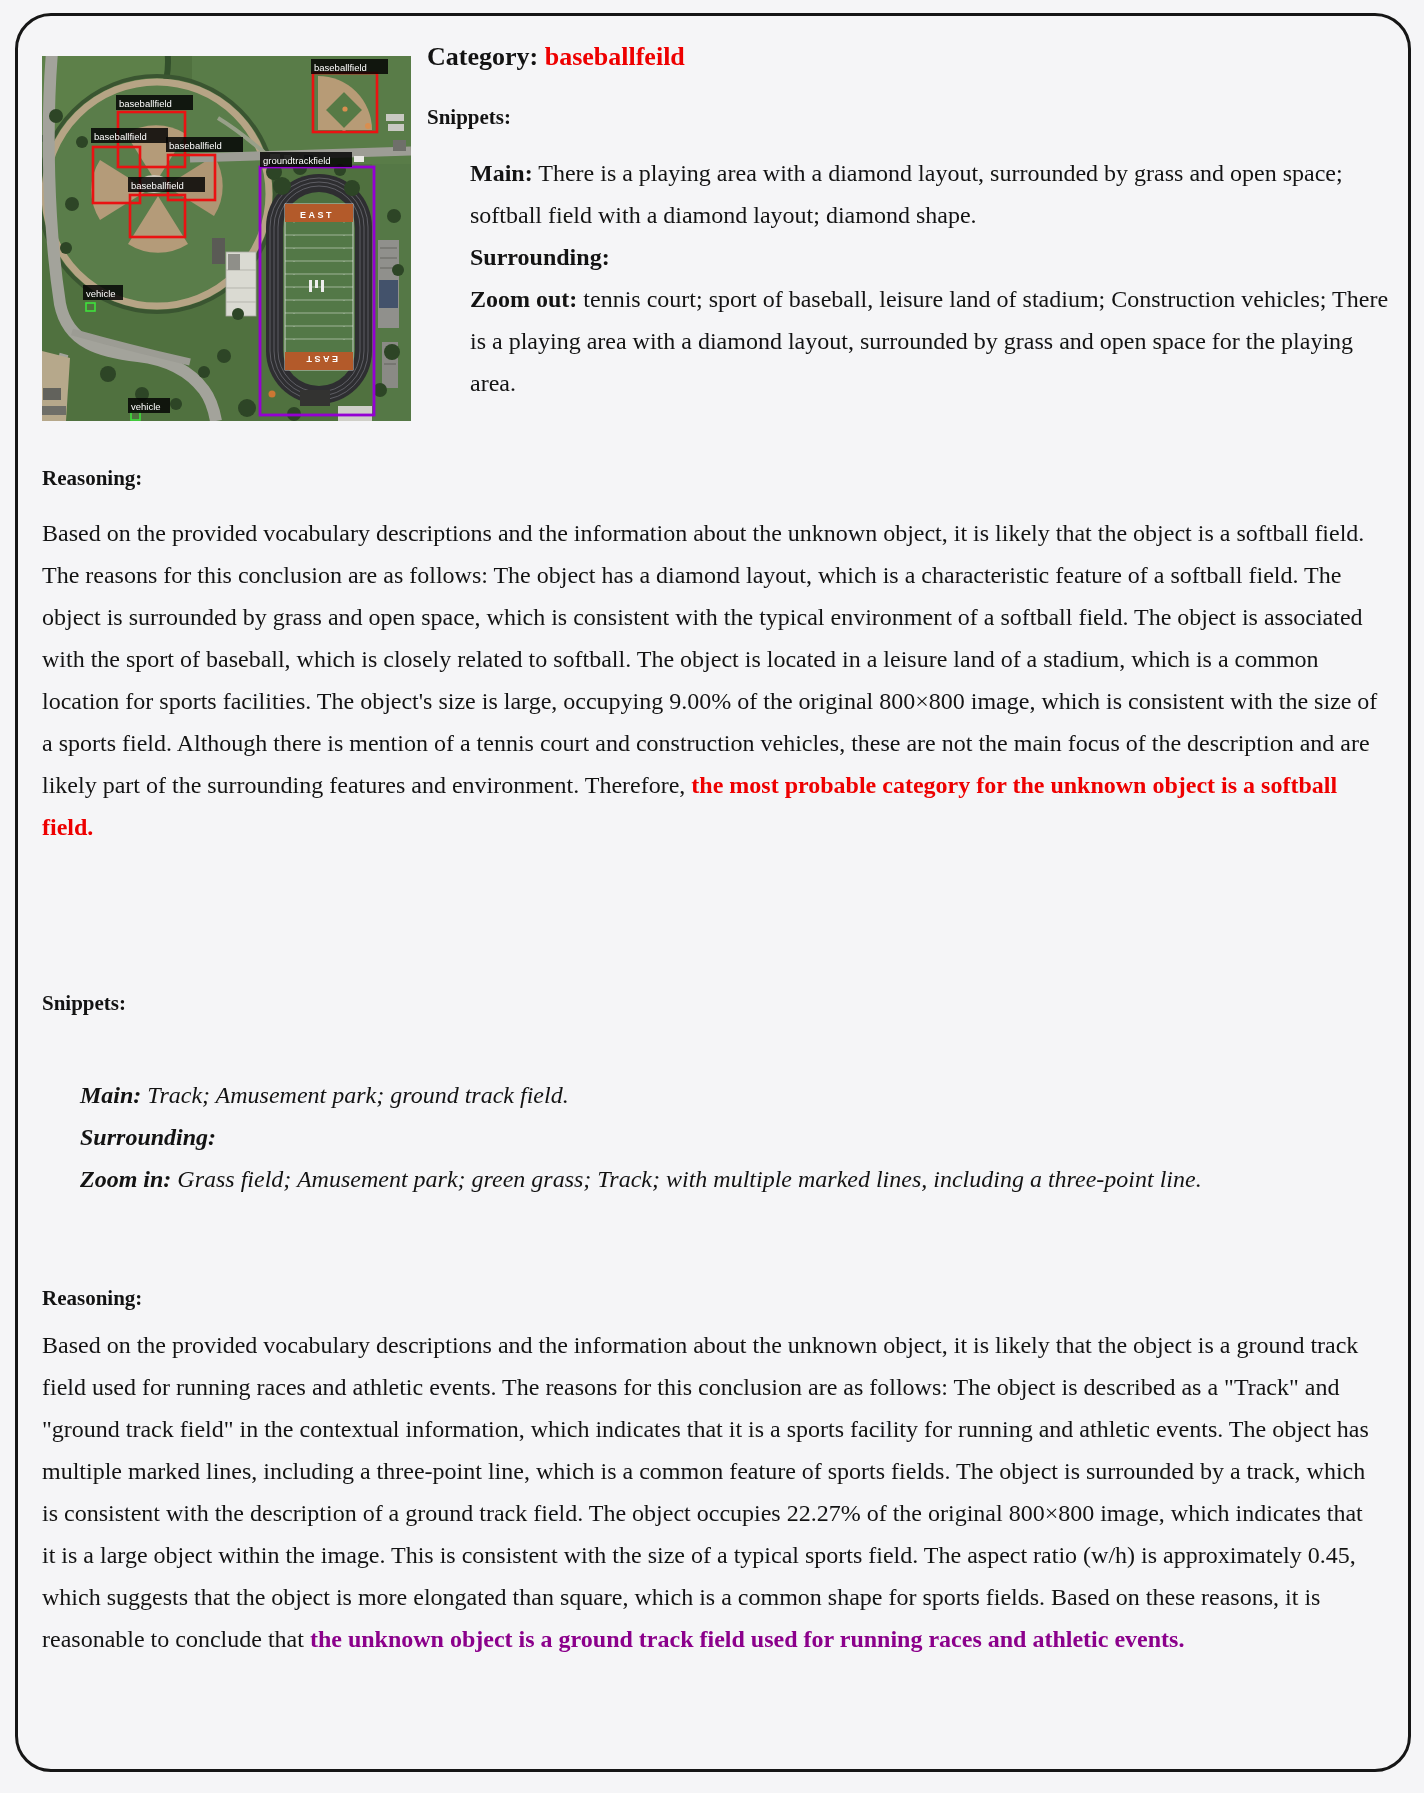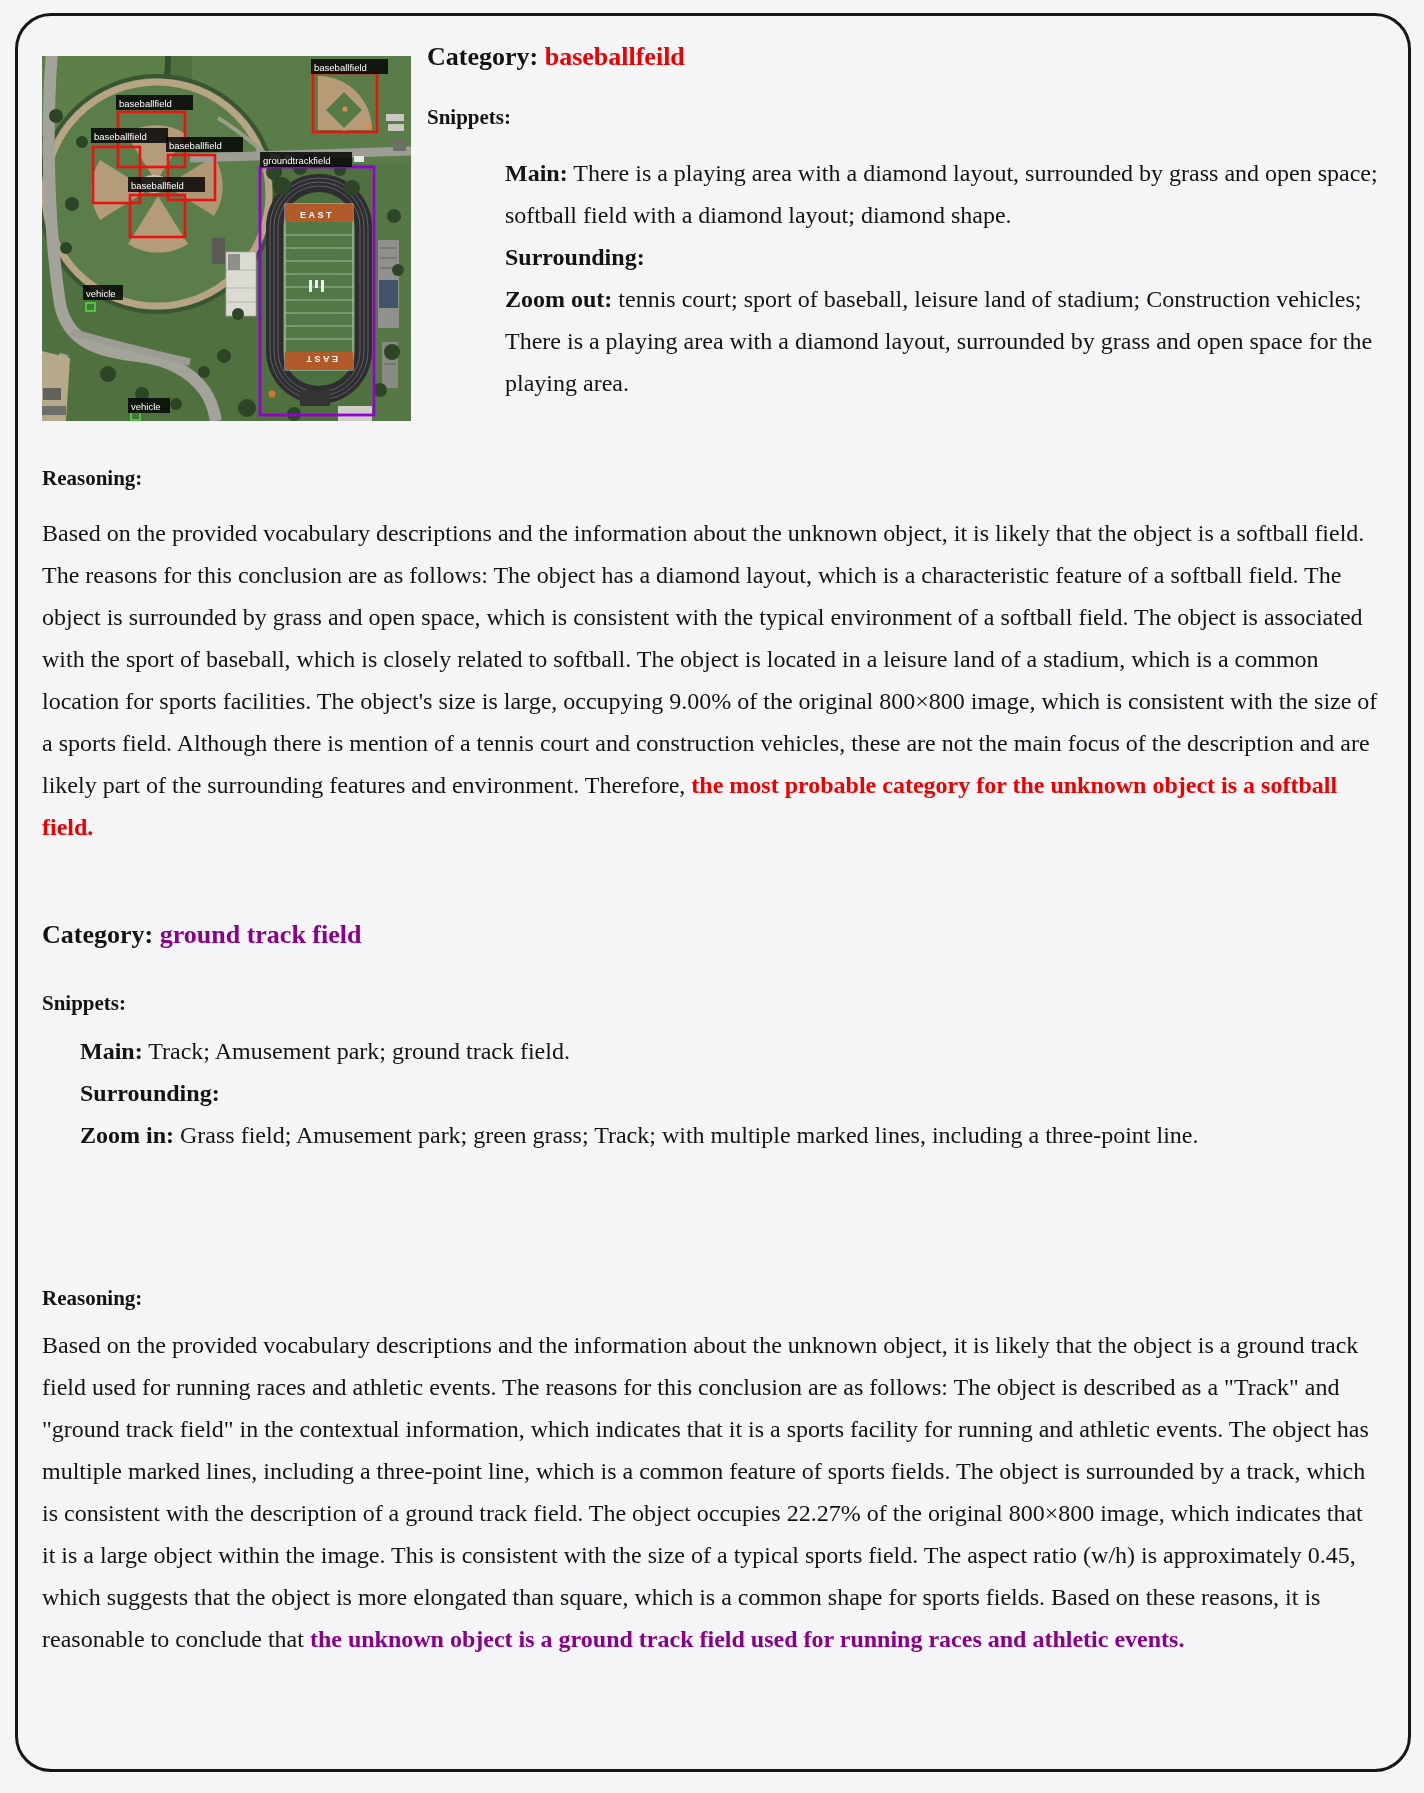--- a/index.html
+++ b/index.html
@@ -180,47 +180,43 @@
       </g>
     </svg>
   </div>
 
   <div class="abs txt" style="left:427px;top:36px;width:963px;">
     <div class="catline">
       <b>Category:</b>
       <span class="red">baseballfeild</span>
     </div>
     <div class="heading" style="margin-top:18px;">Snippets:</div>
-    <div class="snips" style="margin-top:14px;margin-left:78px;">
+    <div class="snips" style="margin-top:14px;margin-left:43px;">
       <div class="row">
         <b>Main:</b>
         <span>There is a playing area with a diamond layout, surrounded by grass and open space; softball field with a diamond layout; diamond shape.</span>
       </div>
       <div class="row">
         <b>Surrounding:</b>
       </div>
       <div class="row">
         <b>Zoom out:</b>
         <span>tennis court; sport of baseball, leisure land of stadium; Construction vehicles; There is a playing area with a diamond layout, surrounded by grass and open space for the playing area.</span>
       </div>
     </div>
   </div>
 
   <div class="abs heading" style="left:42px;top:457px;">Reasoning:</div>
   <div class="abs txt" style="left:42px;top:512px;width:1340px;">
     <span>Based on the provided vocabulary descriptions and the information about the unknown object, it is likely that the object is a softball field. The reasons for this conclusion are as follows: The object has a diamond layout, which is a characteristic feature of a softball field. The object is surrounded by grass and open space, which is consistent with the typical environment of a softball field. The object is associated with the sport of baseball, which is closely related to softball. The object is located in a leisure land of a stadium, which is a common location for sports facilities. The object's size is large, occupying 9.00% of the original 800×800 image, which is consistent with the size of a sports field. Although there is mention of a tennis court and construction vehicles, these are not the main focus of the description and are likely part of the surrounding features and environment. Therefore, </span><b class="red">the most probable category for the unknown object is a softball field.</b>
   </div>
 
-  <div class="abs catline" style="left:42px;top:914px;">
-    <b>Category:</b>
-    <span class="purple">ground track field</span>
-  </div>
   <div class="abs heading" style="left:42px;top:982px;">Snippets:</div>
 
-  <div class="abs txt snips" style="left:80px;top:1030px;width:1290px;">
+  <div class="abs txt snips" style="left:80px;top:1074px;width:1290px;font-style:italic;">
     <div class="row">
       <b>Main:</b>
       <span>Track; Amusement park; ground track field.</span>
     </div>
     <div class="row">
       <b>Surrounding:</b>
     </div>
     <div class="row">
       <b>Zoom in:</b>
       <span>Grass field; Amusement park; green grass; Track; with multiple marked lines, including a three-point line.</span>

